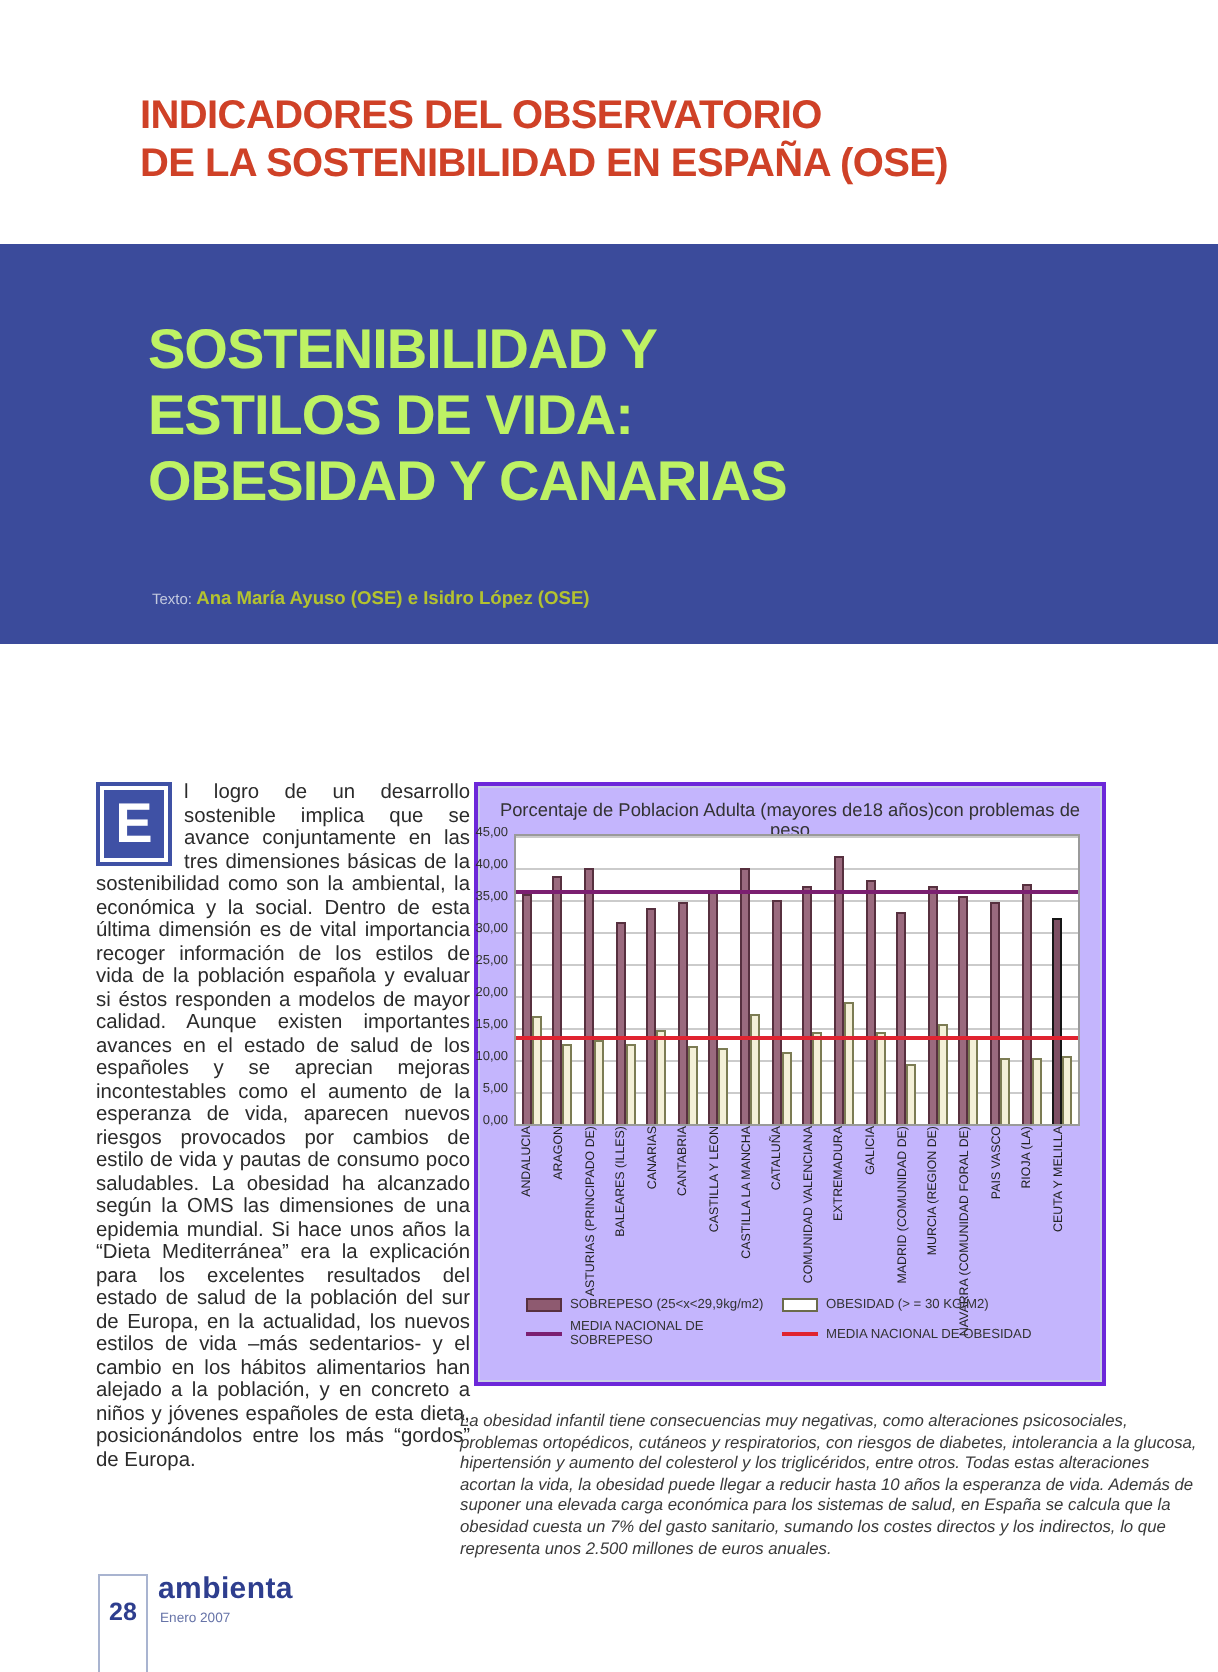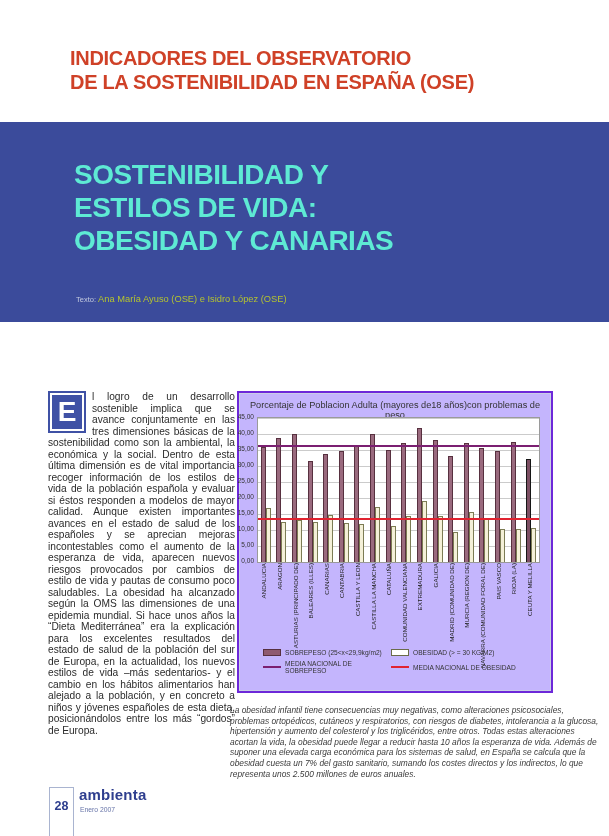--- a/index.html
+++ b/index.html
@@ -5,24 +5,24 @@
   html,body{margin:0;padding:0;background:#fff;}
   .page{position:relative;width:609px;height:836px;background:#ffffff;
         font-family:"Liberation Sans",sans-serif;overflow:hidden;}
 
   
   .kicker{position:absolute;left:70px;top:46px;color:#cf4127;font-weight:bold;
           font-size:20px;line-height:24px;letter-spacing:-0.3px;}
 
   
   .banner{position:absolute;left:0;top:122px;width:609px;height:200px;background:#3b4b9b;}
-  .banner-title{position:absolute;left:74px;top:36px;color:#5eead4;font-weight:bold;
+  .banner-title{position:absolute;left:74px;top:36px;color:#bef264;font-weight:bold;
                 font-size:28px;line-height:33px;letter-spacing:-0.5px;}
   .byline{position:absolute;left:76px;top:172px;font-size:7.5px;color:#c3cadf;}
-  .byline .authors{color:#b4c32f;font-weight:normal;font-size:9.3px;}
+  .byline .authors{color:#b4c32f;font-weight:bold;font-size:9.3px;}
 
   
   .article{position:absolute;left:48px;top:391px;width:187px;font-size:10.2px;
            line-height:11.5px;text-align:justify;color:#2b2b2b;}
   .dropcap{float:left;width:30px;height:34px;margin:2px 8px 3px 2px;background:#3f51a5;
            border:2px solid #fff;outline:2px solid #3f51a5;color:#fff;font-size:28px;
            font-weight:bold;display:flex;align-items:center;justify-content:center;}
 
   
   .chart-box{position:absolute;left:237px;top:391px;width:312px;height:298px;background:#c4b5fd;

